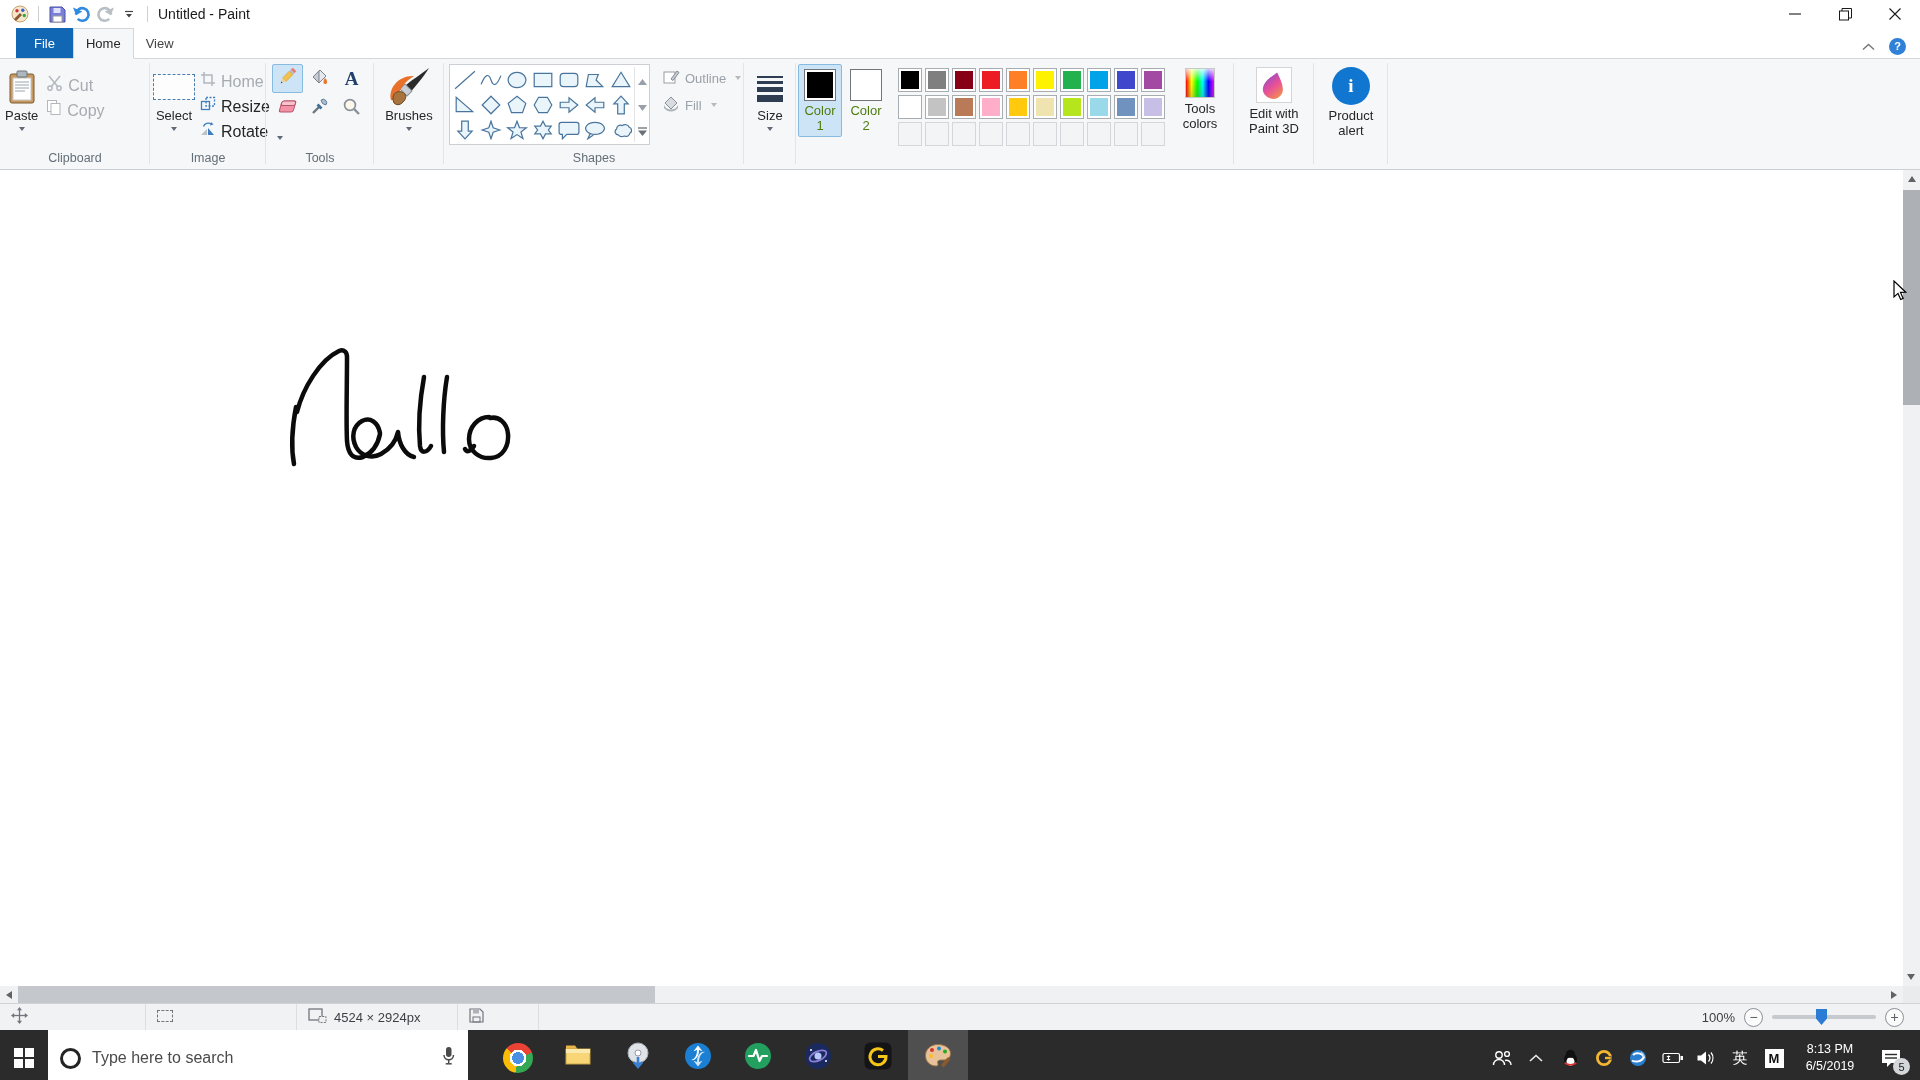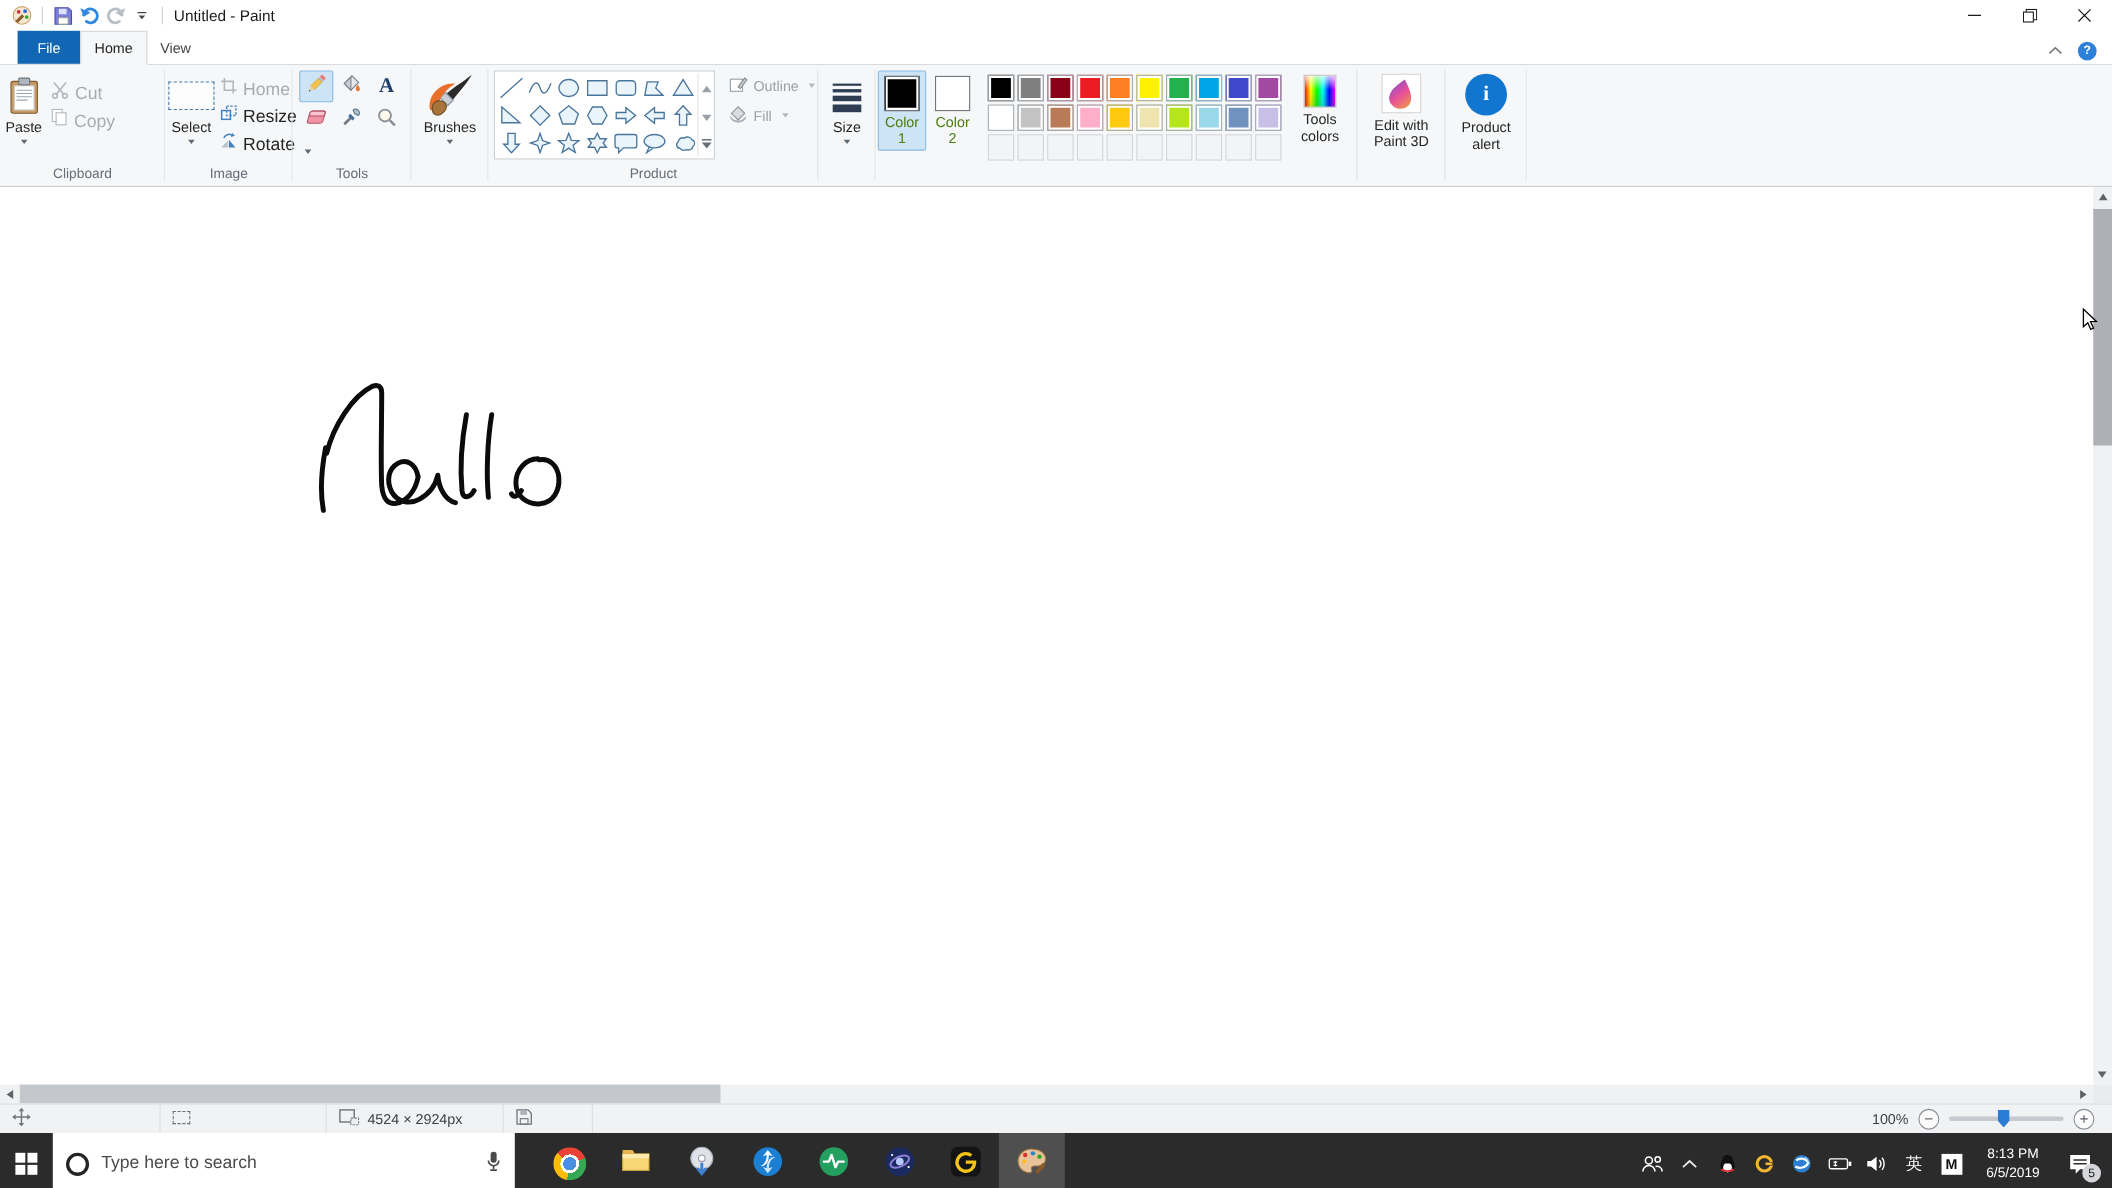--- a/index.html
+++ b/index.html
@@ -473,21 +473,21 @@
           <div class="ofrow">
             <span><svg width="18" height="17">
                   <path d="M3,8 L9,2 L15,8 L9,14 Z" fill="#d8dce1" stroke="#8a9098"></path>
                   <path d="M2,10 Q4,14.5 9,14.5 Q14,14.5 16,10 L16,13 Q13,16.5 9,16.5 Q5,16.5 2,13 Z" fill="#aab1b8"></path>
                 </svg></span>
             <span>Fill</span>
               <span class="car inline lite"></span>
           </div>
         </div>
       </div>
-      <div class="rlabel">Product</div>
+      <div class="rlabel">Shapes</div>
     </div>
 
     <div class="rgroup" style="width:52px">
       <div class="rbody" style="justify-content:center;width:100%">
         <div class="bigbtn">
           <span class="bicon">
             <span class="sizebars">
                 <div style="height:2px"></div>
                 <div style="height:3px"></div>
                 <div style="height:5px"></div>

